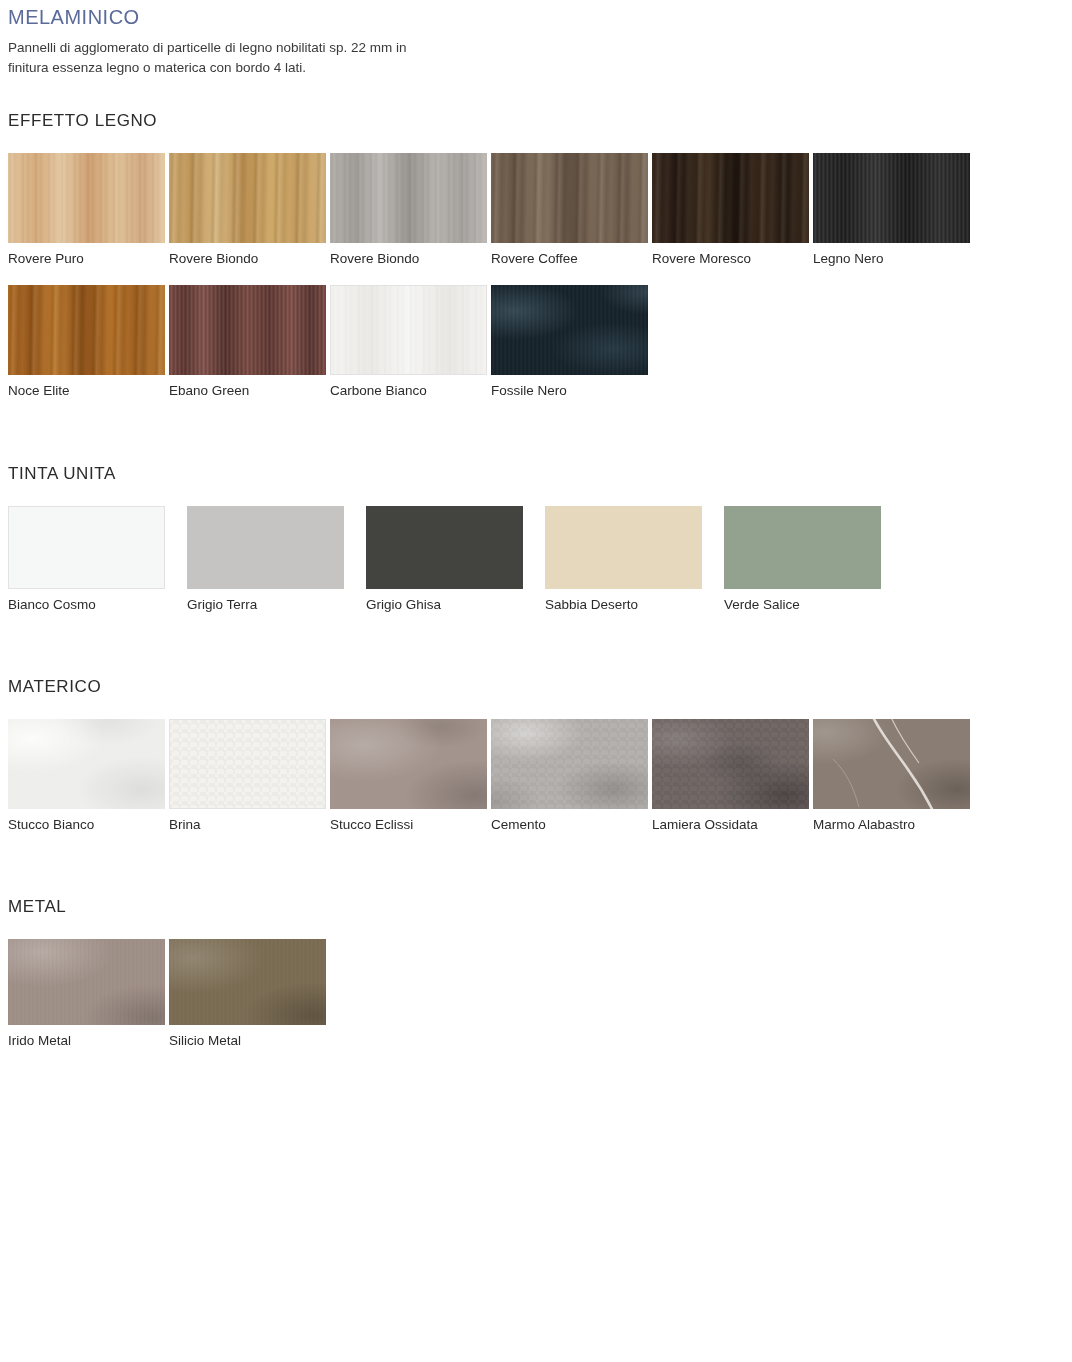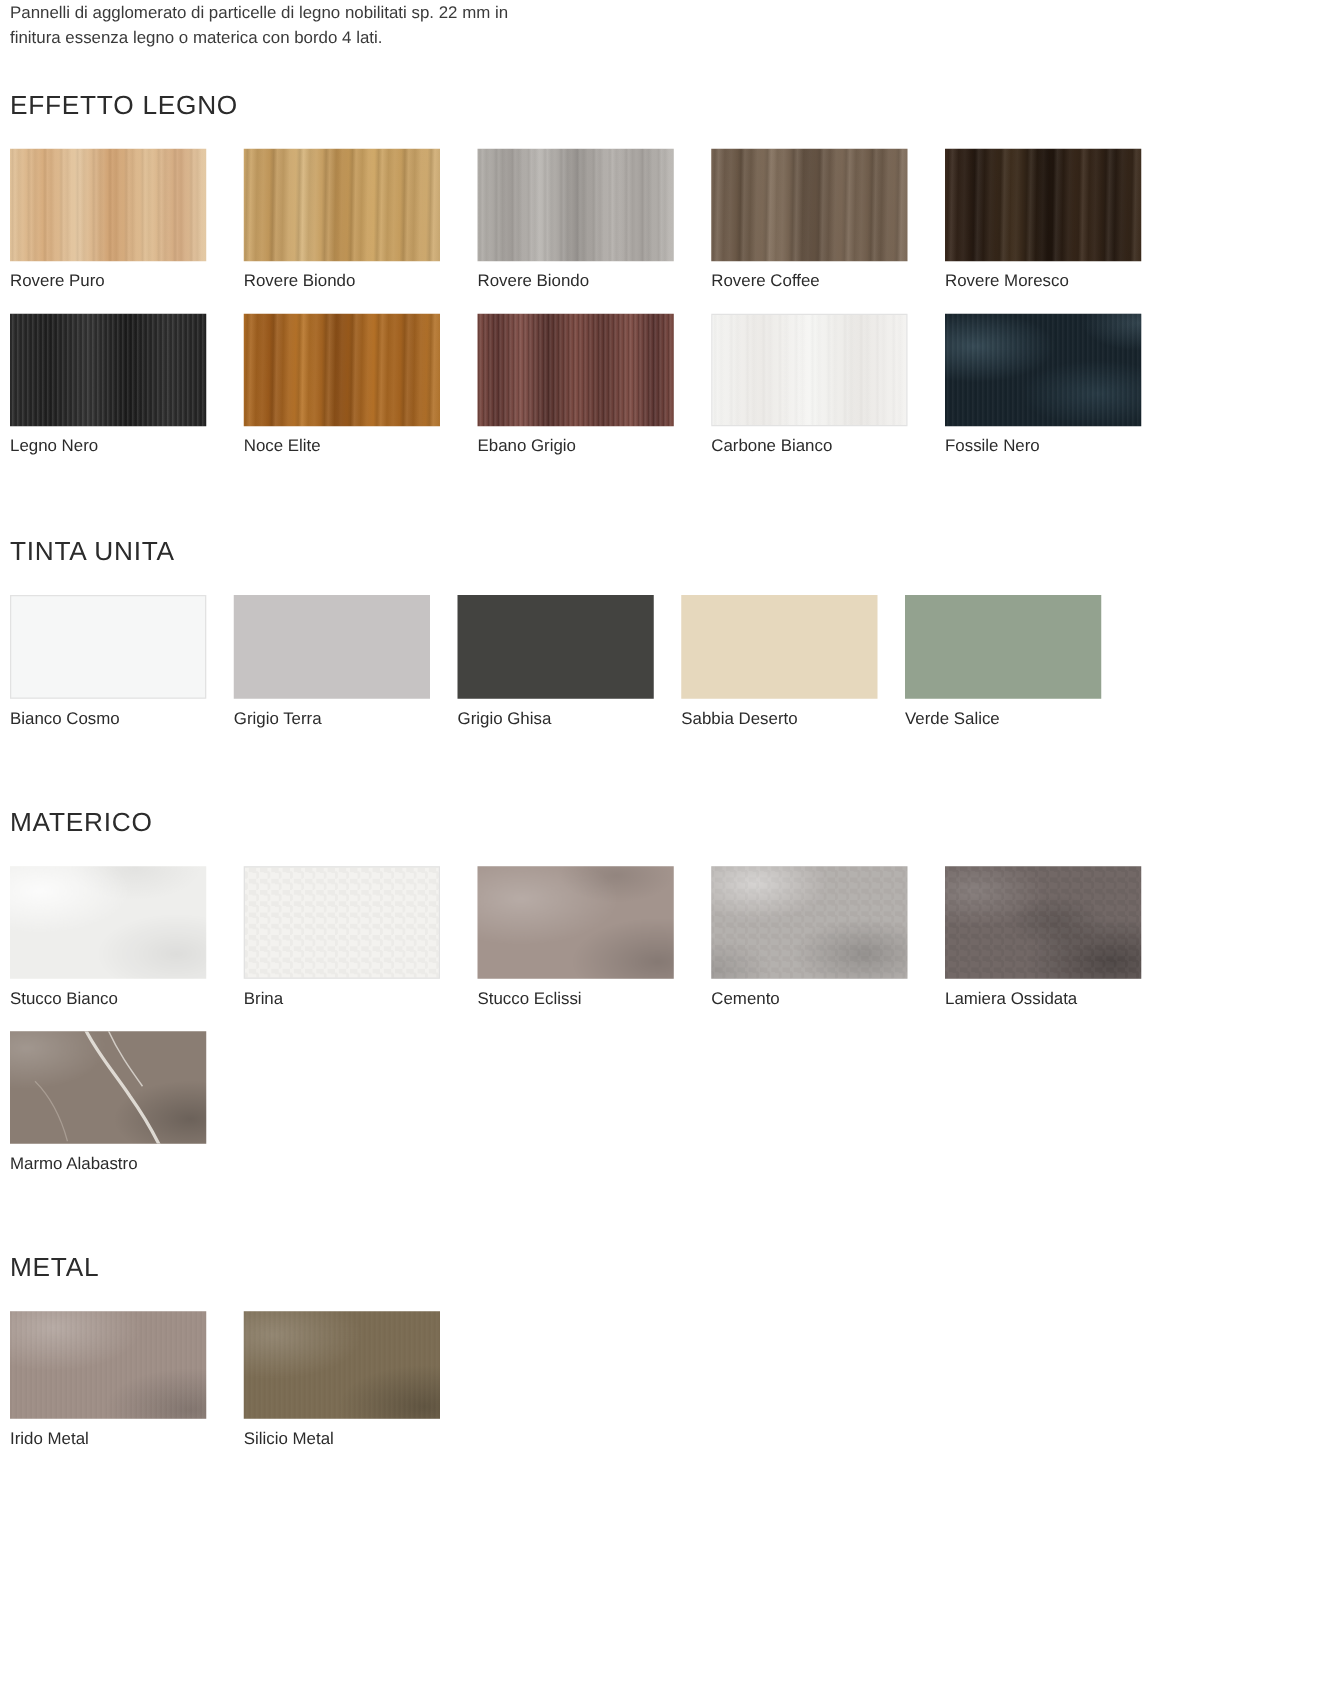--- a/index.html
+++ b/index.html
@@ -29,36 +29,36 @@
     line-height: 1.1;
   }
   .intro {
     font-size: 13.5px;
     line-height: 1.45;
     color: #3a3a3a;
     max-width: 420px;
     margin: 0 0 34px 0;
   }
   .section-title {
-    font-size: 21px;
+    font-size: 17px;
     letter-spacing: 0.6px;
     color: #2b2b2b;
     font-weight: 400;
     margin: 0 0 22px 0;
   }
   .section {
     margin-bottom: 46px;
   }
   .grid {
     display: flex;
     flex-wrap: wrap;
     gap: 0px;
   }
   .swatch-cell {
-    width: 187px;
+    width: 161px;
     margin-bottom: 18px;
   }
   .swatch {
     width: 157px;
     height: 90px;
     position: relative;
     overflow: hidden;
     background: #ddd;
   }
   .swatch.tinta {
@@ -131,20 +131,21 @@
   .border-light {
     border: 1px solid #e2e2e2;
     box-sizing: border-box;
   }
 </style>
 </head>
 <body>
 
 <div class="page">
 
+  <h1 class="title">MELAMINICO</h1>
   <p class="intro">Pannelli di agglomerato di particelle di legno nobilitati sp. 22 mm in finitura essenza legno o materica con bordo 4 lati.</p>
 
   <div class="section sec-legno">
     <h2 class="section-title">EFFETTO LEGNO</h2>
     <div class="grid">
 
       <div class="swatch-cell">
         <div class="swatch" style="background:linear-gradient(90deg,#e2c49c 0%,#d6ab7c 18%,#e4c8a3 34%,#cfa070 52%,#e0c096 70%,#d2a87f 86%,#e5cba6 100%);">
           <div class="grain-v"></div>
         </div>
@@ -190,21 +191,21 @@
         <div class="swatch" style="background:linear-gradient(90deg,#b06d25 0%,#95561a 14%,#b9772c 30%,#8a4e16 48%,#b26f26 66%,#9c5d1d 84%,#b97a31 100%);">
           <div class="grain-v2"></div>
         </div>
         <div class="swatch-label">Noce Elite</div>
       </div>
 
       <div class="swatch-cell">
         <div class="swatch" style="background:linear-gradient(90deg,#7b4a42 0%,#5c3430 10%,#82514a 22%,#54302c 36%,#7a4941 50%,#5e3631 64%,#7f4e46 78%,#593330 90%,#7a4941 100%);">
           <div class="grain-fine"></div>
         </div>
-        <div class="swatch-label">Ebano Grigio</div>
+        <div class="swatch-label">Ebano Green</div>
       </div>
 
       <div class="swatch-cell">
         <div class="swatch border-light" style="background:linear-gradient(90deg,#f4f4f2 0%,#eceae7 25%,#f6f6f4 50%,#eae8e5 75%,#f4f3f1 100%);">
           <div class="grain-v" style="opacity:.5"></div>
         </div>
         <div class="swatch-label">Carbone Bianco</div>
       </div>
 
       <div class="swatch-cell">

